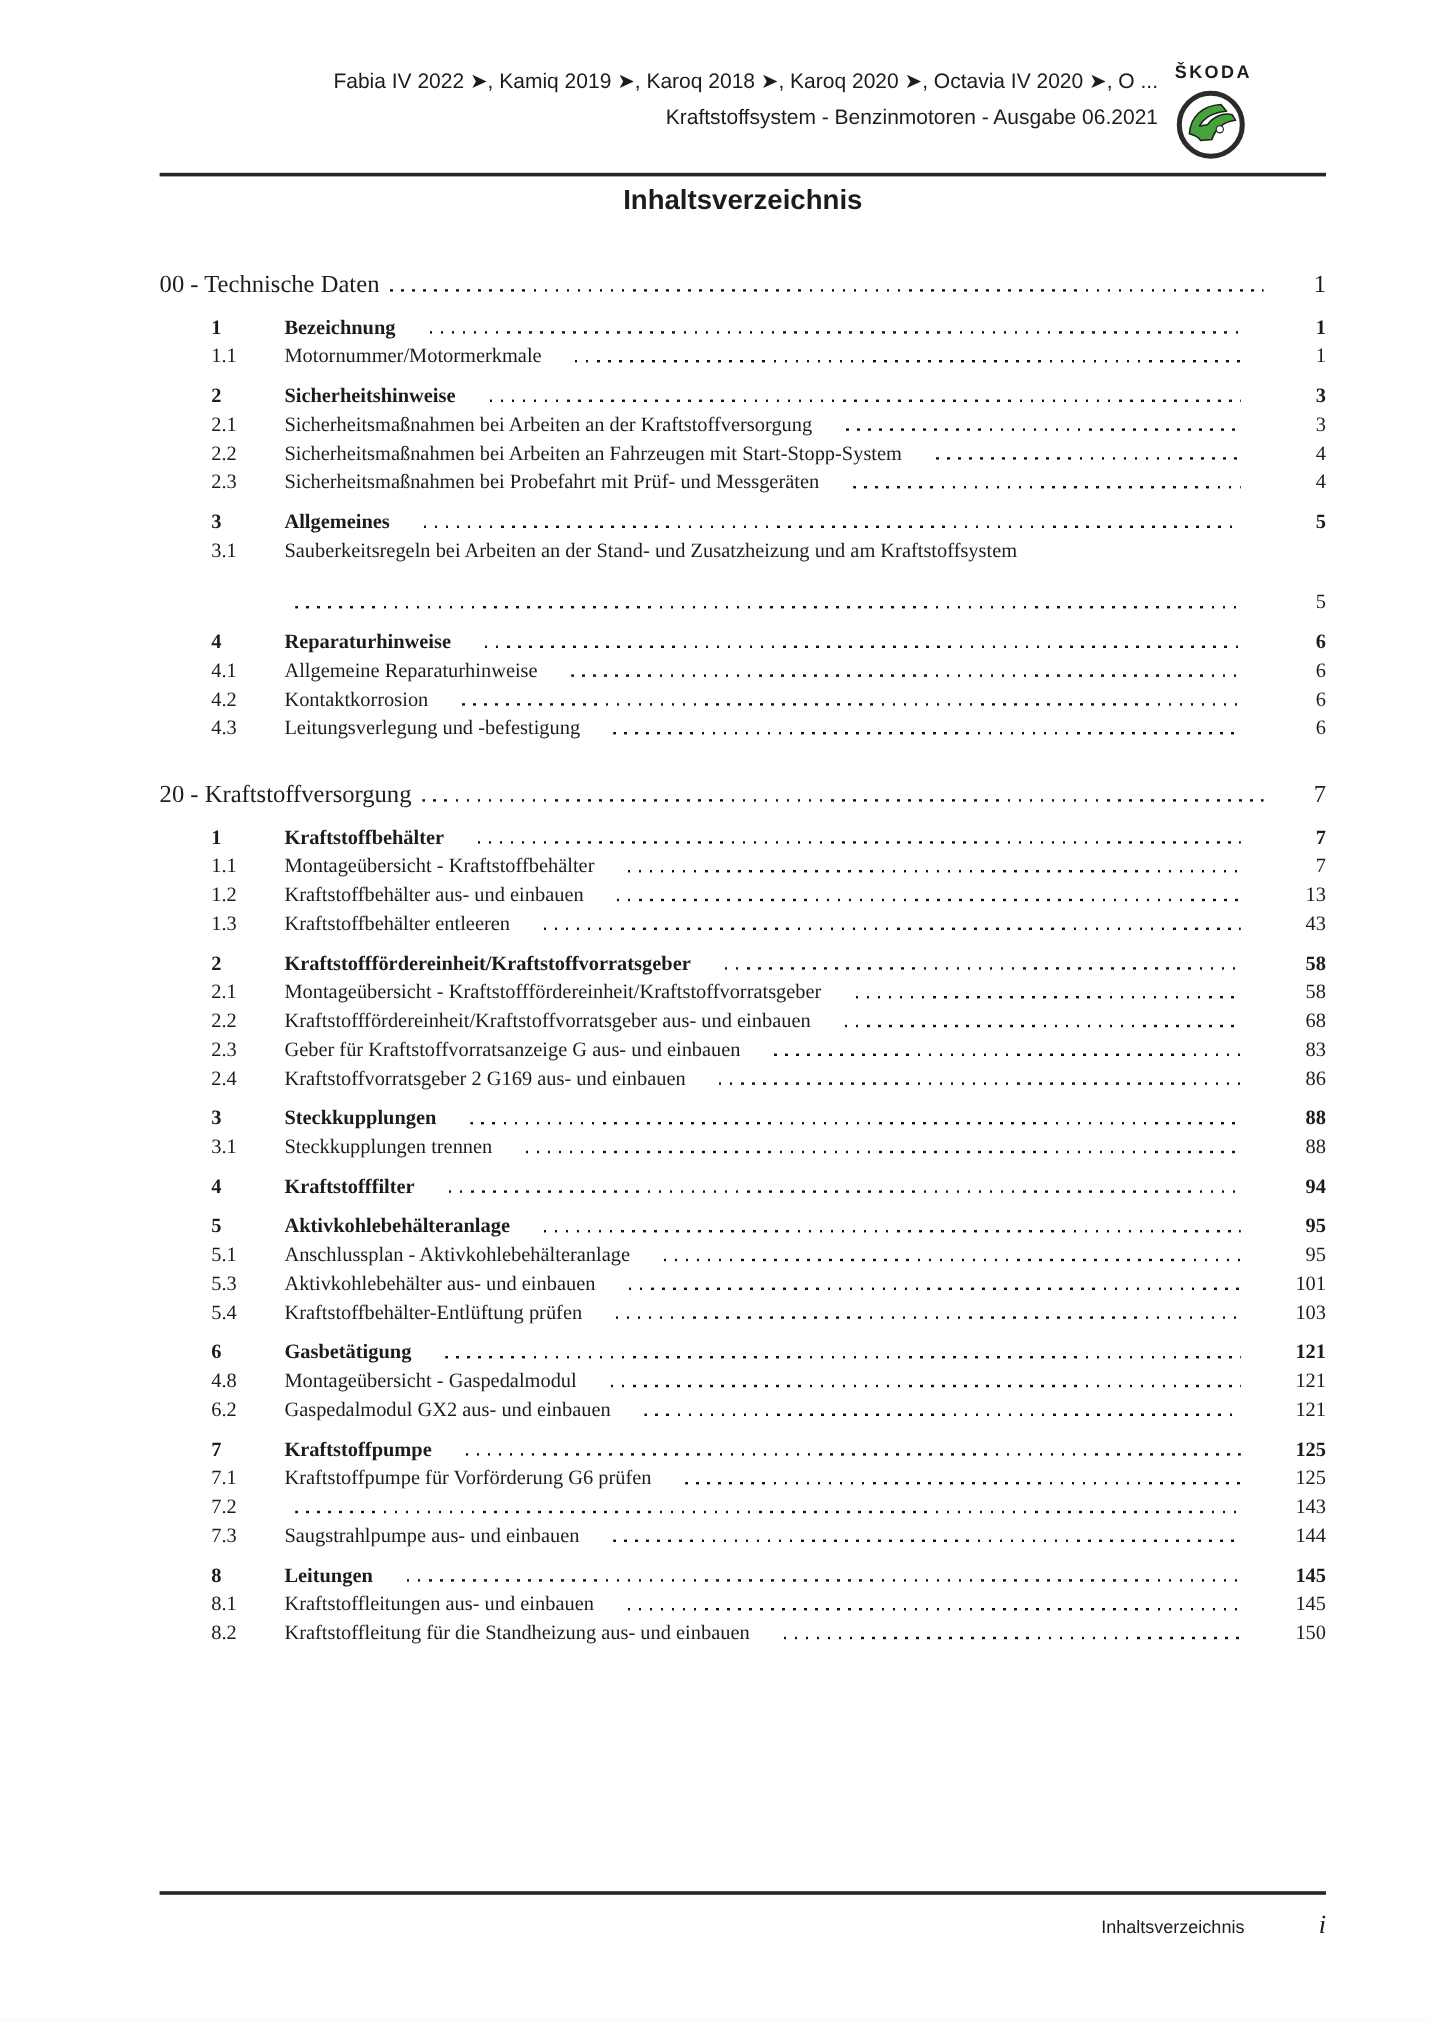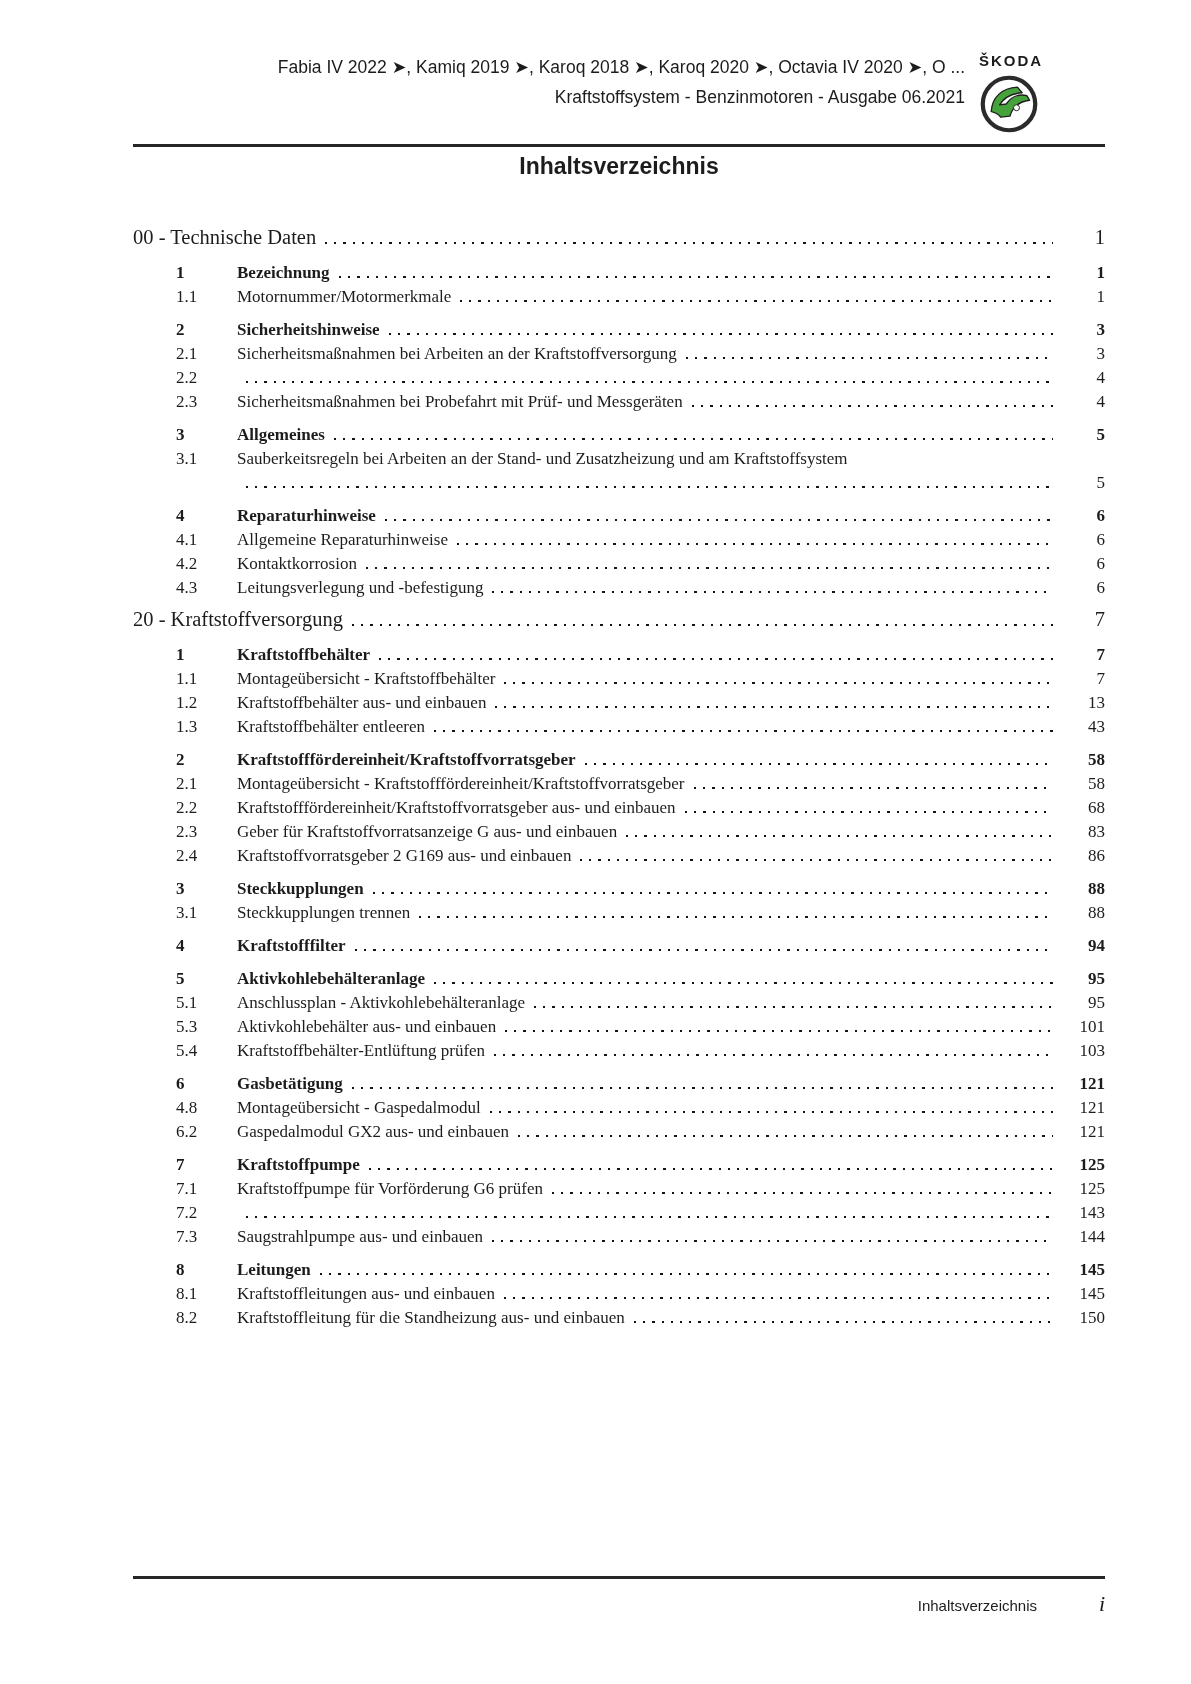--- a/index.html
+++ b/index.html
@@ -53,21 +53,21 @@
   .page-title {
     position: absolute;
     top: 153px; left: 133px; right: 86px;
     text-align: center;
     font-size: 23px;
     font-weight: bold;
   }
 
   
   .toc { position: absolute; top: 222px; left: 133px; right: 86px; font-family: Liberation Serif, serif; }
-  .chapter:not(:first-child) { margin-top: 4px; }
+  .chapter:not(:first-child) { margin-top: 28px; }
   .chapter-row {
     display: flex;
     align-items: baseline;
     font-size: 20.5px;
     line-height: 30px;
     margin-bottom: 4px;
   }
   .chapter-title { white-space: nowrap; }
   .entries { padding-left: 43px; }
   .toc-entry {
@@ -77,20 +77,21 @@
     line-height: 24px;
   }
   .toc-entry.section { font-weight: bold; margin-top: 9px; }
   .num { flex: 0 0 61px; }
   .entry-body {
     flex: 1;
     display: flex;
     flex-wrap: wrap;
     align-items: baseline;
     min-width: 0;
+    gap: 19px;
   }
   .etitle { white-space: nowrap; }
   .toc-entry.wrap .etitle { flex-basis: 100%; white-space: normal; }
   .leader {
     flex: 1 1 70px;
     min-width: 70px;
     height: 2.2px;
     margin: 0 18px 1px 9px;
     background: repeating-linear-gradient(to right, #141414 0 2.2px, transparent 2.2px 9.2px);
   }
@@ -183,20 +184,21 @@
     <span class="entry-body">
       <span class="etitle">Sicherheitsmaßnahmen bei Arbeiten an der Kraftstoffversorgung</span>
       <span class="leader"></span>
       <span class="epage">3</span>
     </span>
   </div>
 
   <div class="toc-entry">
     <span class="num">2.2</span>
     <span class="entry-body">
+      <span class="etitle">Sicherheitsmaßnahmen bei Arbeiten an Fahrzeugen mit Start-Stopp-System</span>
       <span class="leader"></span>
       <span class="epage">4</span>
     </span>
   </div>
 
   <div class="toc-entry">
     <span class="num">2.3</span>
     <span class="entry-body">
       <span class="etitle">Sicherheitsmaßnahmen bei Probefahrt mit Prüf- und Messgeräten</span>
       <span class="leader"></span>

